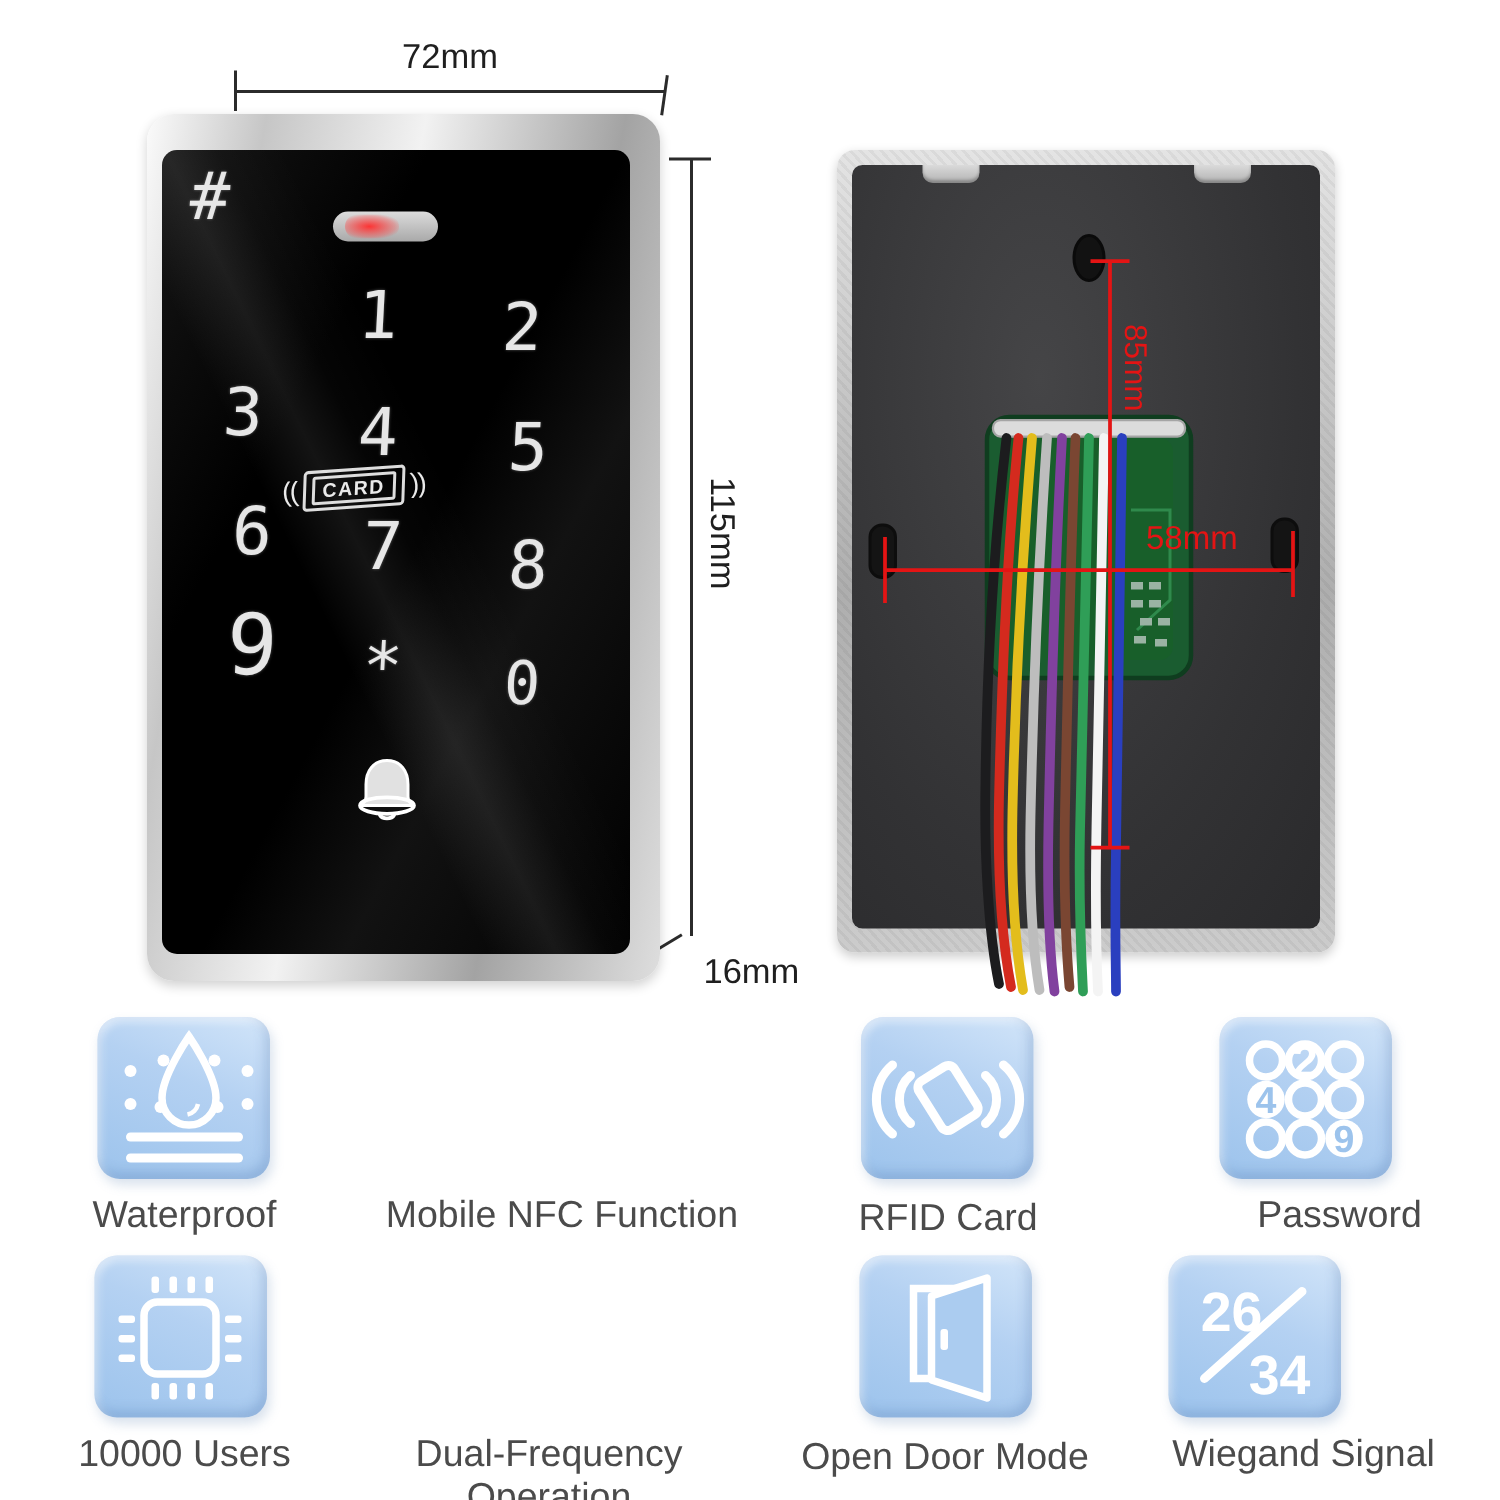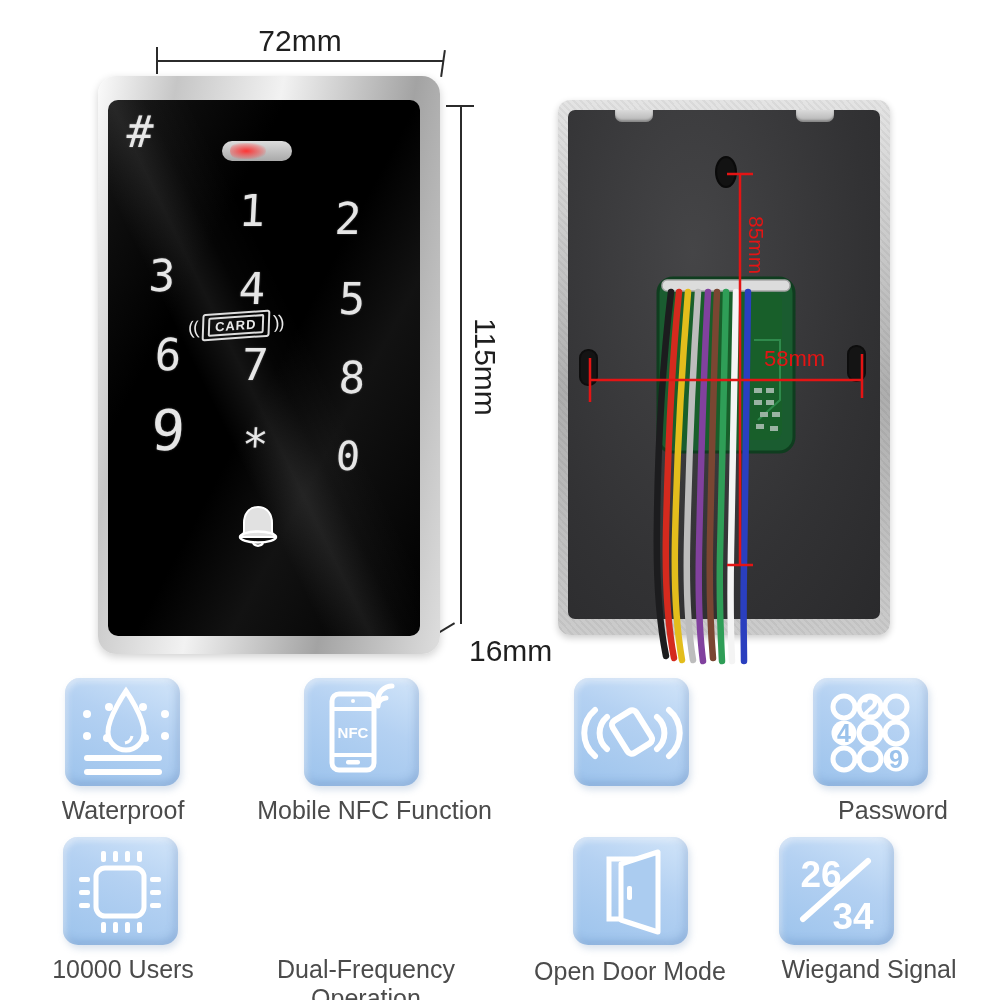--- a/index.html
+++ b/index.html
@@ -1,20 +1,20 @@
 <!DOCTYPE html>
 <html><head>
 <meta charset="utf-8">
 <style>
   html,body{margin:0;padding:0;background:#ffffff;}
   .stage{position:relative;width:1000px;height:1000px;background:#ffffff;overflow:hidden;
          font-family:"Liberation Sans",sans-serif;}
 
   
-  .dim-label{position:absolute;color:#1f1f1f;font-size:30px;}
+  .dim-label{position:absolute;color:#1f1f1f;font-size:23px;}
   .dim-line{position:absolute;background:#2b2b2b;}
   .dim-label.vertical{writing-mode:vertical-rl;}
 
   
   .front-device{position:absolute;left:98px;top:76px;width:342px;height:578px;
     border-radius:18px;
     background:linear-gradient(100deg,#fbfbfb 0%,#c6c6c6 18%,#f2f2f2 42%,#a3a3a3 72%,#dedede 100%);
     box-shadow:0 3px 8px rgba(0,0,0,.18);}
   .front-face{position:absolute;left:10px;top:24px;right:20px;bottom:18px;border-radius:10px;
     background:linear-gradient(118deg,#161616 0%,#000 30%,#000 52%,#121212 68%,#000 100%);
@@ -193,34 +193,20 @@
           <circle cx="98" cy="58" r="4"></circle>
         <circle cx="40" cy="60" r="4"></circle>
           <circle cx="78" cy="60" r="4"></circle>
       </g>
       <path d="M59 13 C59 13 41 39 41 54 a18 18 0 0 0 36 0 C77 39 59 13 59 13 Z" fill="none" stroke="#fff" stroke-width="5"></path>
       <path d="M65 58 a9 9 0 0 1 -7 7" fill="none" stroke="#fff" stroke-width="3"></path>
       <rect x="17" y="77" width="78" height="6" rx="3" fill="#fff"></rect>
       <rect x="17" y="91" width="78" height="6" rx="3" fill="#fff"></rect>
     </svg>
   </div>
-  <div class="tile t1">
-    <svg width="110" height="110" viewBox="0 0 110 110">
-      <rect x="26" y="16" width="42" height="76" rx="7" fill="none" stroke="#fff" stroke-width="5"></rect>
-      <line x1="27" y1="31" x2="67" y2="31" stroke="#fff" stroke-width="4"></line>
-      <line x1="27" y1="77" x2="67" y2="77" stroke="#fff" stroke-width="4"></line>
-      <circle cx="47" cy="23" r="2" fill="#fff"></circle>
-      <rect x="40" y="82" width="14" height="4.5" rx="2" fill="#fff"></rect>
-      <text class="svgtxt" x="47" y="60" font-size="15" fill="#fff" text-anchor="middle">NFC</text>
-      <g fill="none" stroke="#fff" stroke-width="5" stroke-linecap="round">
-        <path d="M72 28 a8 8 0 0 1 8 -8"></path>
-        <path d="M72 22 a14 14 0 0 1 14 -14"></path>
-      </g>
-    </svg>
-  </div>
   <div class="tile t2">
     <svg width="110" height="110" viewBox="0 0 110 110">
       <g transform="translate(56,54) rotate(-32)">
         <rect x="-14" y="-19" width="28" height="38" rx="5" fill="none" stroke="#fff" stroke-width="6"></rect>
       </g>
       <g fill="none" stroke="#fff" stroke-width="6" stroke-linecap="round">
         <path d="M31 39 a21 21 0 0 0 0 32"></path>
         <path d="M19 32 a30 30 0 0 0 0 46"></path>
         <path d="M81 39 a21 21 0 0 1 0 32"></path>
         <path d="M93 32 a30 30 0 0 1 0 46"></path>
@@ -277,19 +263,20 @@
   <div class="tile t7">
     <svg width="110" height="110" viewBox="0 0 110 110">
       <text class="svgtxt" x="40" y="50" font-size="37" fill="#fff" text-anchor="middle">26</text>
       <line x1="22" y1="82" x2="87" y2="24" stroke="#fff" stroke-width="6" stroke-linecap="round"></line>
       <text class="svgtxt" x="72" y="92" font-size="37" fill="#fff" text-anchor="middle">34</text>
     </svg>
   </div>
 
   <div class="feature-label l0">Waterproof</div>
   <div class="feature-label l1">Mobile NFC Function</div>
+  <div class="feature-label l2">RFID Card</div>
   <div class="feature-label l3">Password</div>
   <div class="feature-label l4">10000 Users</div>
   <div class="feature-label l5">Dual-Frequency Operation</div>
   <div class="feature-label l7">Wiegand Signal</div>
   <div class="feature-label l6">Open Door Mode</div>
 
 </div>
 
 </body></html>

